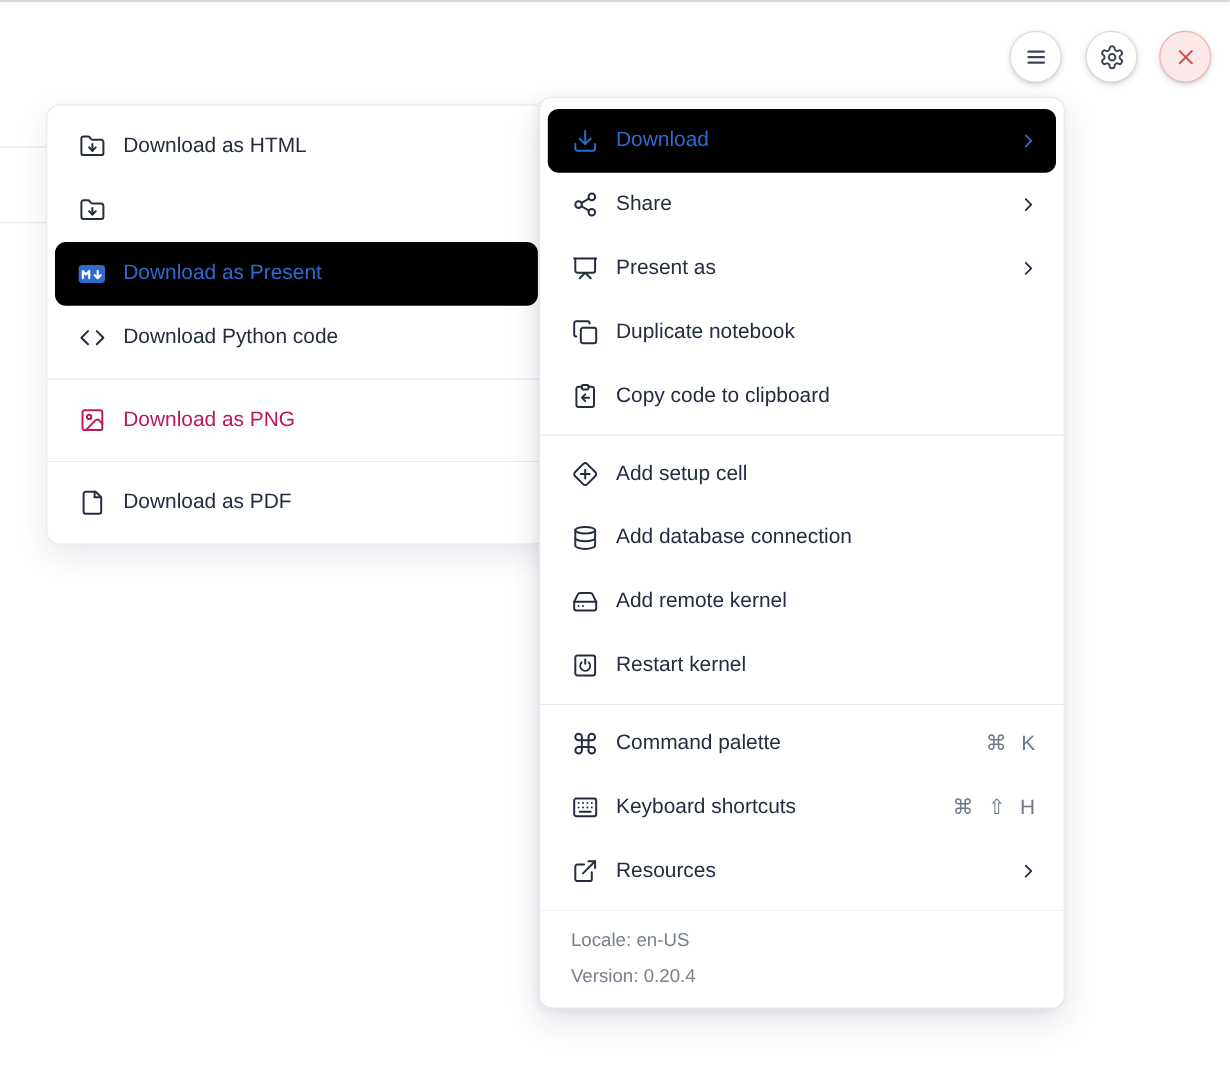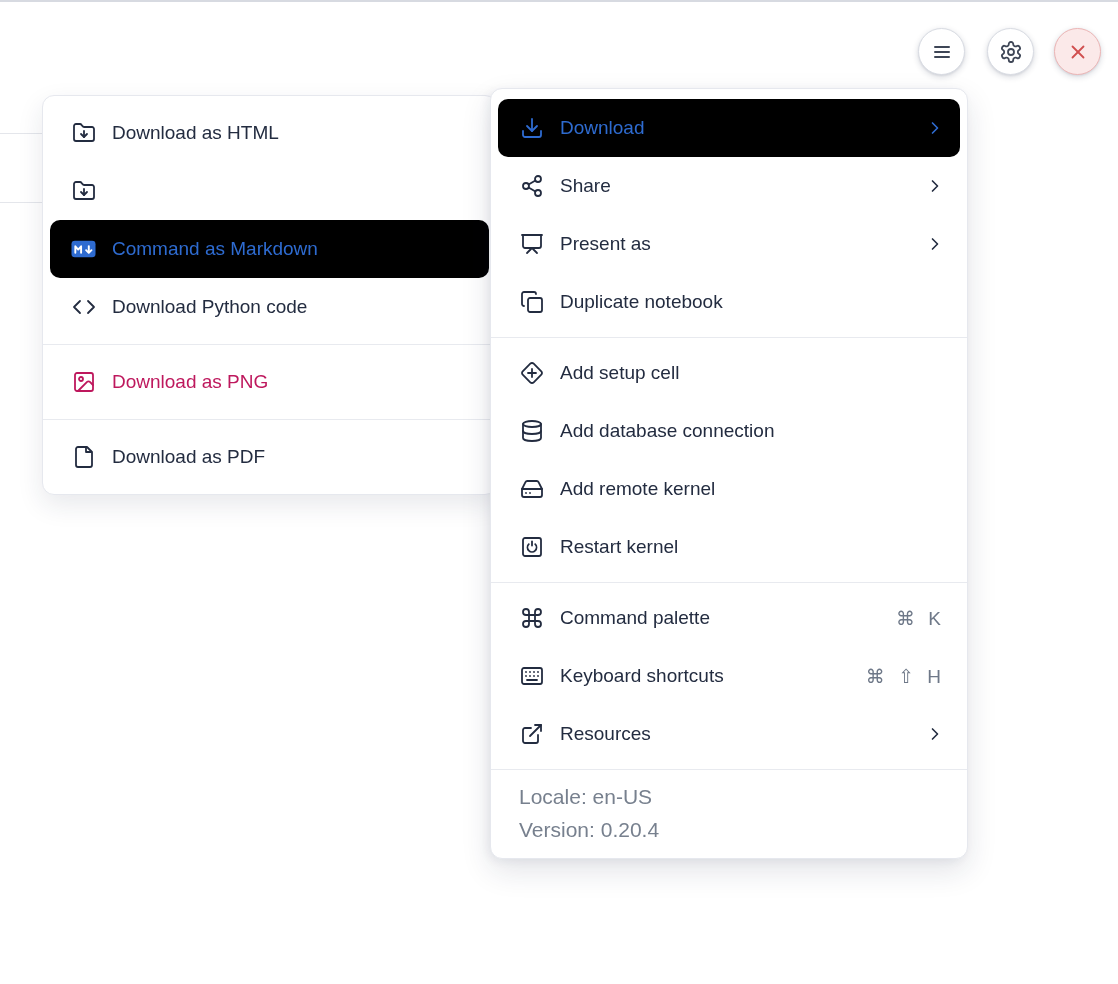--- a/index.html
+++ b/index.html
@@ -60,21 +60,21 @@
     margin:0 7px; padding:0 15px 0 21px;
   }
   .mi.active .chev { color:#2e6bd0; }
   .mi.disabled { color:#be185d; cursor:default; }
 
   .sep { height:1px; background:#e8eaef; margin:6px 0; }
   .submenu-panel .sep { margin:8px 0; }
 
   .menu-footer {
     border-top:1px solid #e8eaef; margin-top:6px;
-    padding:10px 28px 12px 28px; color:#77808e; font-size:21px; line-height:33px;
+    padding:10px 28px 12px 28px; color:#77808e; font-size:17px; line-height:33px;
     border-bottom-left-radius:12px; border-bottom-right-radius:12px;
   }
 </style>
 </head>
 <body>
 
 <div class="top-strip"></div>
 <div class="bg-line l1"></div>
 <div class="bg-line l2"></div>
 
@@ -129,21 +129,21 @@
 
   <div class="mi active">
     <span class="ic">
       <svg width="26" height="22" viewBox="0 0 26 22" fill="none">
           <rect x="0.5" y="2.5" width="25" height="17" rx="3.5" fill="#2e6bd0"></rect>
           <path d="M4.5 15V8.2l3 3.4 3-3.4V15" stroke="#ffffff" stroke-width="2" stroke-linecap="round" stroke-linejoin="round"></path>
           <path d="M18.5 8v6.5" stroke="#ffffff" stroke-width="2" stroke-linecap="round"></path>
           <path d="m15.7 12.2 2.8 2.8 2.8-2.8" stroke="#ffffff" stroke-width="2" stroke-linecap="round" stroke-linejoin="round"></path>
         </svg>
     </span>
-    <span>Command as Markdown</span>
+    <span>Download as Present</span>
   </div>
 
   <div class="mi">
     <span class="ic">
       <svg width="24" height="24" viewBox="0 0 24 24" fill="none" stroke="currentColor" stroke-width="1.8" stroke-linecap="round" stroke-linejoin="round">
           <path d="m16 18 6-6-6-6"></path>
           <path d="m8 6-6 6 6 6"></path>
         </svg>
     </span>
     <span>Download Python code</span>
@@ -234,20 +234,31 @@
   <div class="mi">
     <span class="ic">
       <svg width="24" height="24" viewBox="0 0 24 24" fill="none" stroke="currentColor" stroke-width="1.8" stroke-linecap="round" stroke-linejoin="round">
           <rect x="8" y="8" width="14" height="14" rx="2"></rect>
           <path d="M4 16c-1.1 0-2-.9-2-2V4c0-1.1.9-2 2-2h10c1.1 0 2 .9 2 2"></path>
         </svg>
     </span>
     <span>Duplicate notebook</span>
   </div>
 
+  <div class="mi">
+    <span class="ic">
+      <svg width="24" height="24" viewBox="0 0 24 24" fill="none" stroke="currentColor" stroke-width="1.8" stroke-linecap="round" stroke-linejoin="round">
+          <rect x="9" y="2" width="6" height="4" rx="1"></rect>
+          <path d="M9 3.5H6a2 2 0 0 0-2 2V20a2 2 0 0 0 2 2h12a2 2 0 0 0 2-2V5.5a2 2 0 0 0-2-2h-3"></path>
+          <path d="M15.5 13.5h-6"></path>
+          <path d="m12 10.5-3 3 3 3"></path>
+        </svg>
+    </span>
+    <span>Copy code to clipboard</span>
+  </div>
 
   <div class="sep"></div>
 
   <div class="mi">
     <span class="ic">
       <svg width="24" height="24" viewBox="0 0 24 24" fill="none" stroke="currentColor" stroke-width="1.8" stroke-linecap="round" stroke-linejoin="round">
           <path d="M2.7 10.3a2.41 2.41 0 0 0 0 3.41l7.59 7.59a2.41 2.41 0 0 0 3.41 0l7.59-7.59a2.41 2.41 0 0 0 0-3.41L13.7 2.7a2.41 2.41 0 0 0-3.41 0Z"></path>
           <path d="M12 8v8"></path>
           <path d="M8 12h8"></path>
         </svg>

